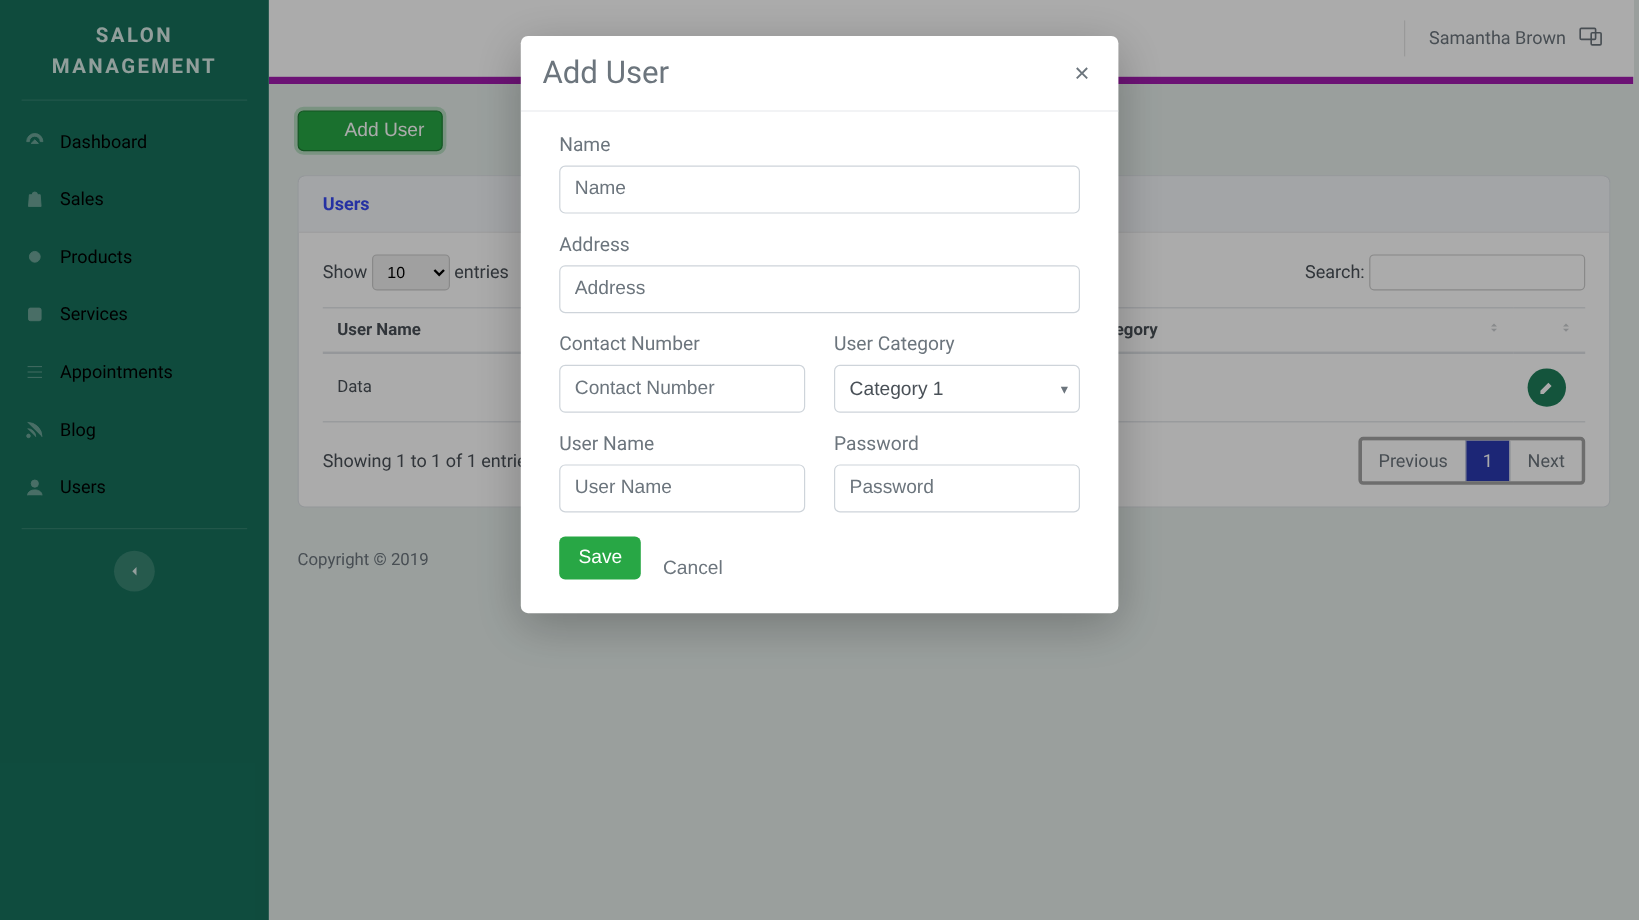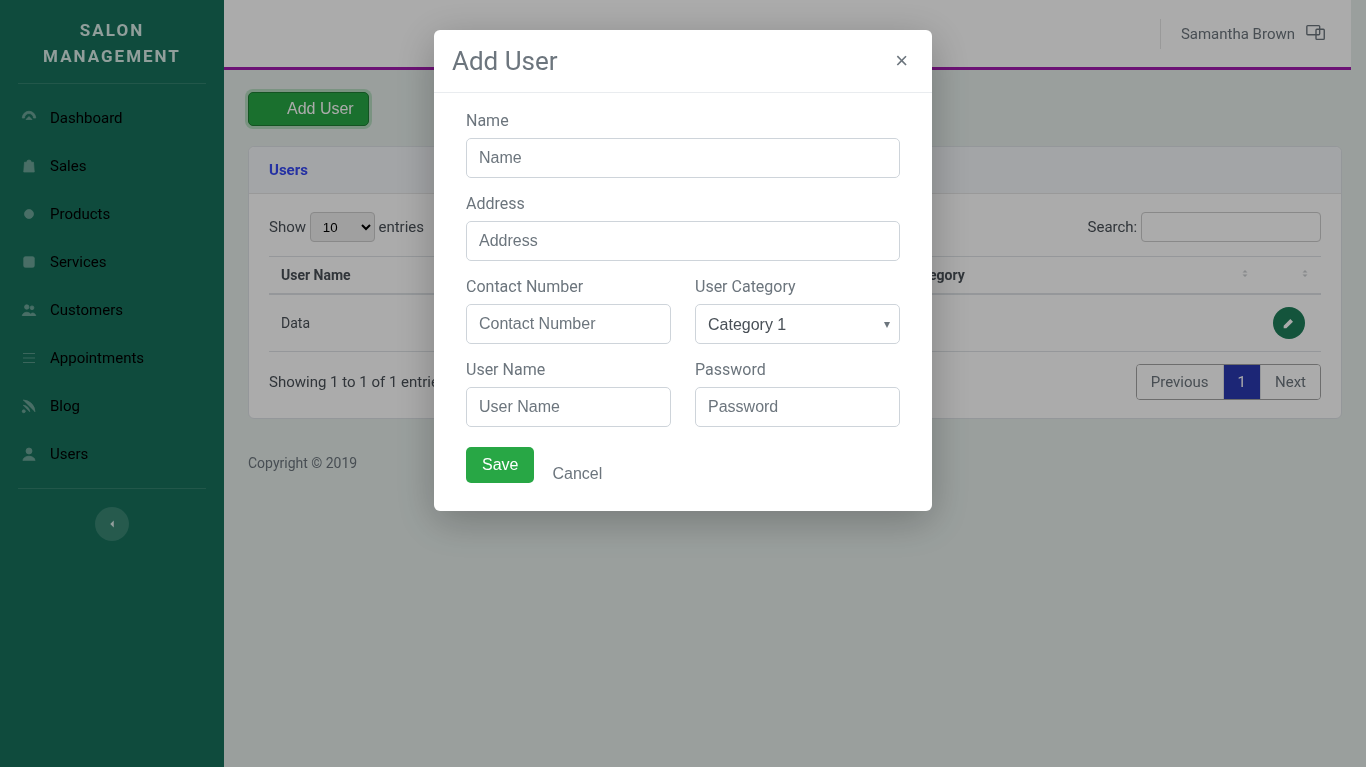--- a/index.html
+++ b/index.html
@@ -55,24 +55,24 @@
     border-radius: 50%;
     background: rgba(255,255,255,0.15);
     display:flex; align-items:center; justify-content:center;
     cursor: pointer;
   }
   .collapse-btn svg { width:14px; height:14px; fill:#dfeeeb; }
 
   
   .topbar {
     position: fixed;
-    top: 0; left: 224px; right: 15px;
+    top: 0; left: 224px; right: 5px;
     height: 70px;
     background: #fff;
-    border-bottom: 3px solid #a21caf;
+    border-bottom: 6px solid #a21caf;
     display: flex;
     align-items: center;
     justify-content: flex-end;
     padding: 0 24px;
     z-index: 5;
   }
   .topbar .divider-v {
     width: 1px; height: 30px; background: #e5e5e5; margin: 0 20px;
   }
   .user-block { display:flex; align-items:center; gap:10px; color:#6c757d; cursor:pointer; }
@@ -132,21 +132,21 @@
   }
   .sort-icon { position:absolute; right:10px; top:50%; transform:translateY(-50%); opacity:0.35; }
   .sort-icon svg { width:12px; height:14px; fill:#6c757d; }
   table.dt tbody td { padding: 12px; border-bottom:1px solid #dee2e6; color:#495057; font-size:14px;}
   .edit-circle {
     width:32px; height:32px; border-radius:50%; background:#1e7e5a; display:inline-flex; align-items:center; justify-content:center; cursor:pointer;
   }
   .edit-circle svg { width:16px; height:16px; fill:#fff; }
 
   .dt-bottom { display:flex; justify-content:space-between; align-items:center; margin-top:12px; color:#495057; }
-  .pager { display:flex; border:1px solid #a3a3a3; border-radius:4px; overflow:hidden; }
+  .pager { display:flex; border:3px solid #a3a3a3; border-radius:4px; overflow:hidden; }
   .pager > * { padding: 8px 14px; cursor:pointer; color:#6c757d; background:#fff; border-left:1px solid #dee2e6; }
   .pager > *:first-child { border-left:none; }
   .pager .active { background:#2a3ab0; color:#fff; }
 
   .footer { margin: 36px 0 14px; color:#6c757d; font-size:14px; }
 
   
   .overlay {
     position: fixed; inset: 0; background: rgba(0,0,0,0.33); z-index: 50;
   }
@@ -216,30 +216,20 @@
         </span>
       <span>Products</span>
     </li>
     <li>
       <span class="icon">
           <svg viewBox="0 0 24 24">
             <rect x="5" y="5" width="14" height="14" rx="2"></rect>
           </svg>
         </span>
       <span>Services</span>
-    </li>
-    <li>
-      <span class="icon">
-          <svg viewBox="0 0 24 24">
-            <circle cx="9" cy="8" r="3"></circle>
-            <circle cx="16" cy="9" r="2.5"></circle>
-            <path d="M3 20c0-3 3-5 6-5s6 2 6 5M13 20c0-2 2-4 4-4s4 2 4 4"></path>
-          </svg>
-        </span>
-      <span>Customers</span>
     </li>
     <li>
       <span class="icon">
           <svg viewBox="0 0 24 24">
             <path d="M4 6h16M4 12h16M4 18h16"></path>
           </svg>
         </span>
       <span>Appointments</span>
     </li>
     <li>

